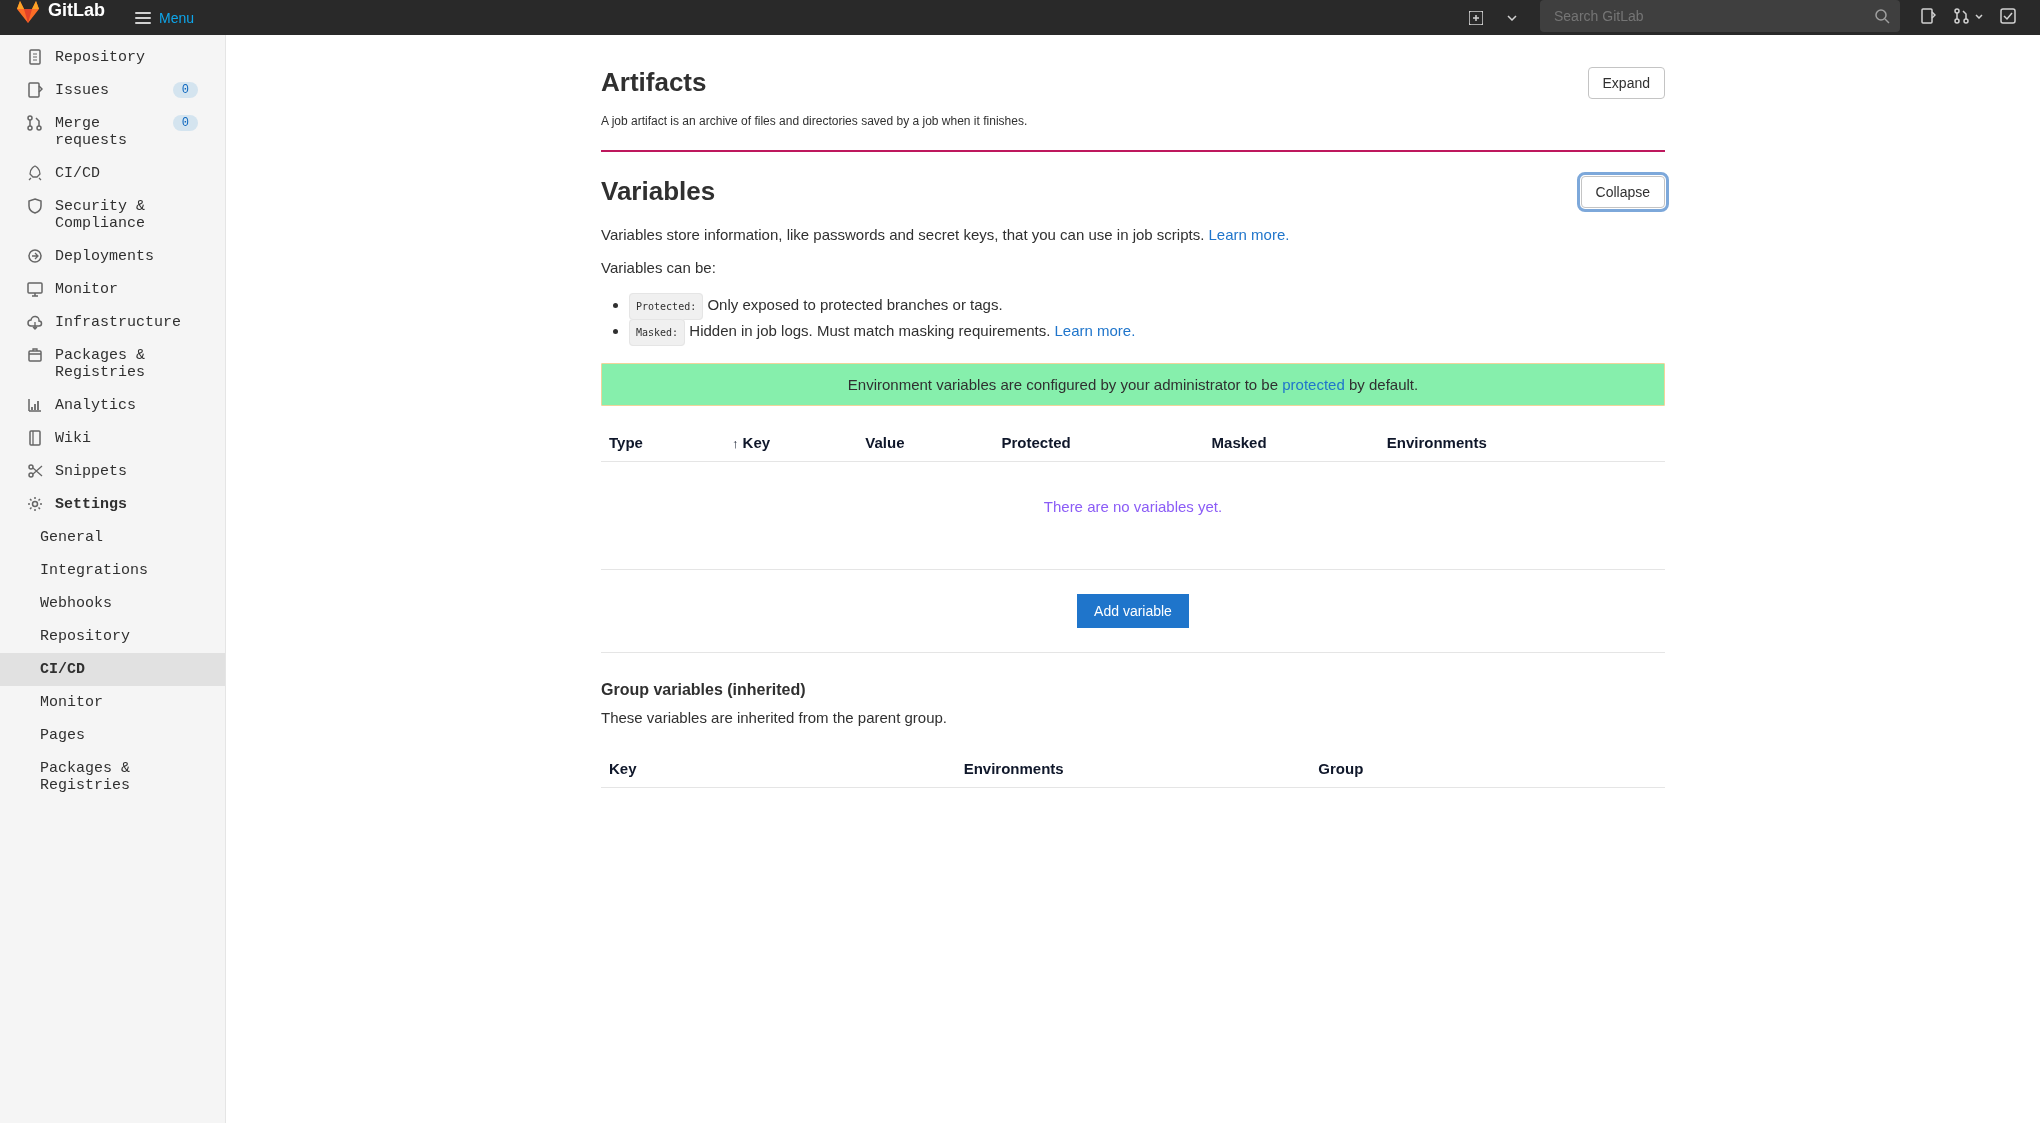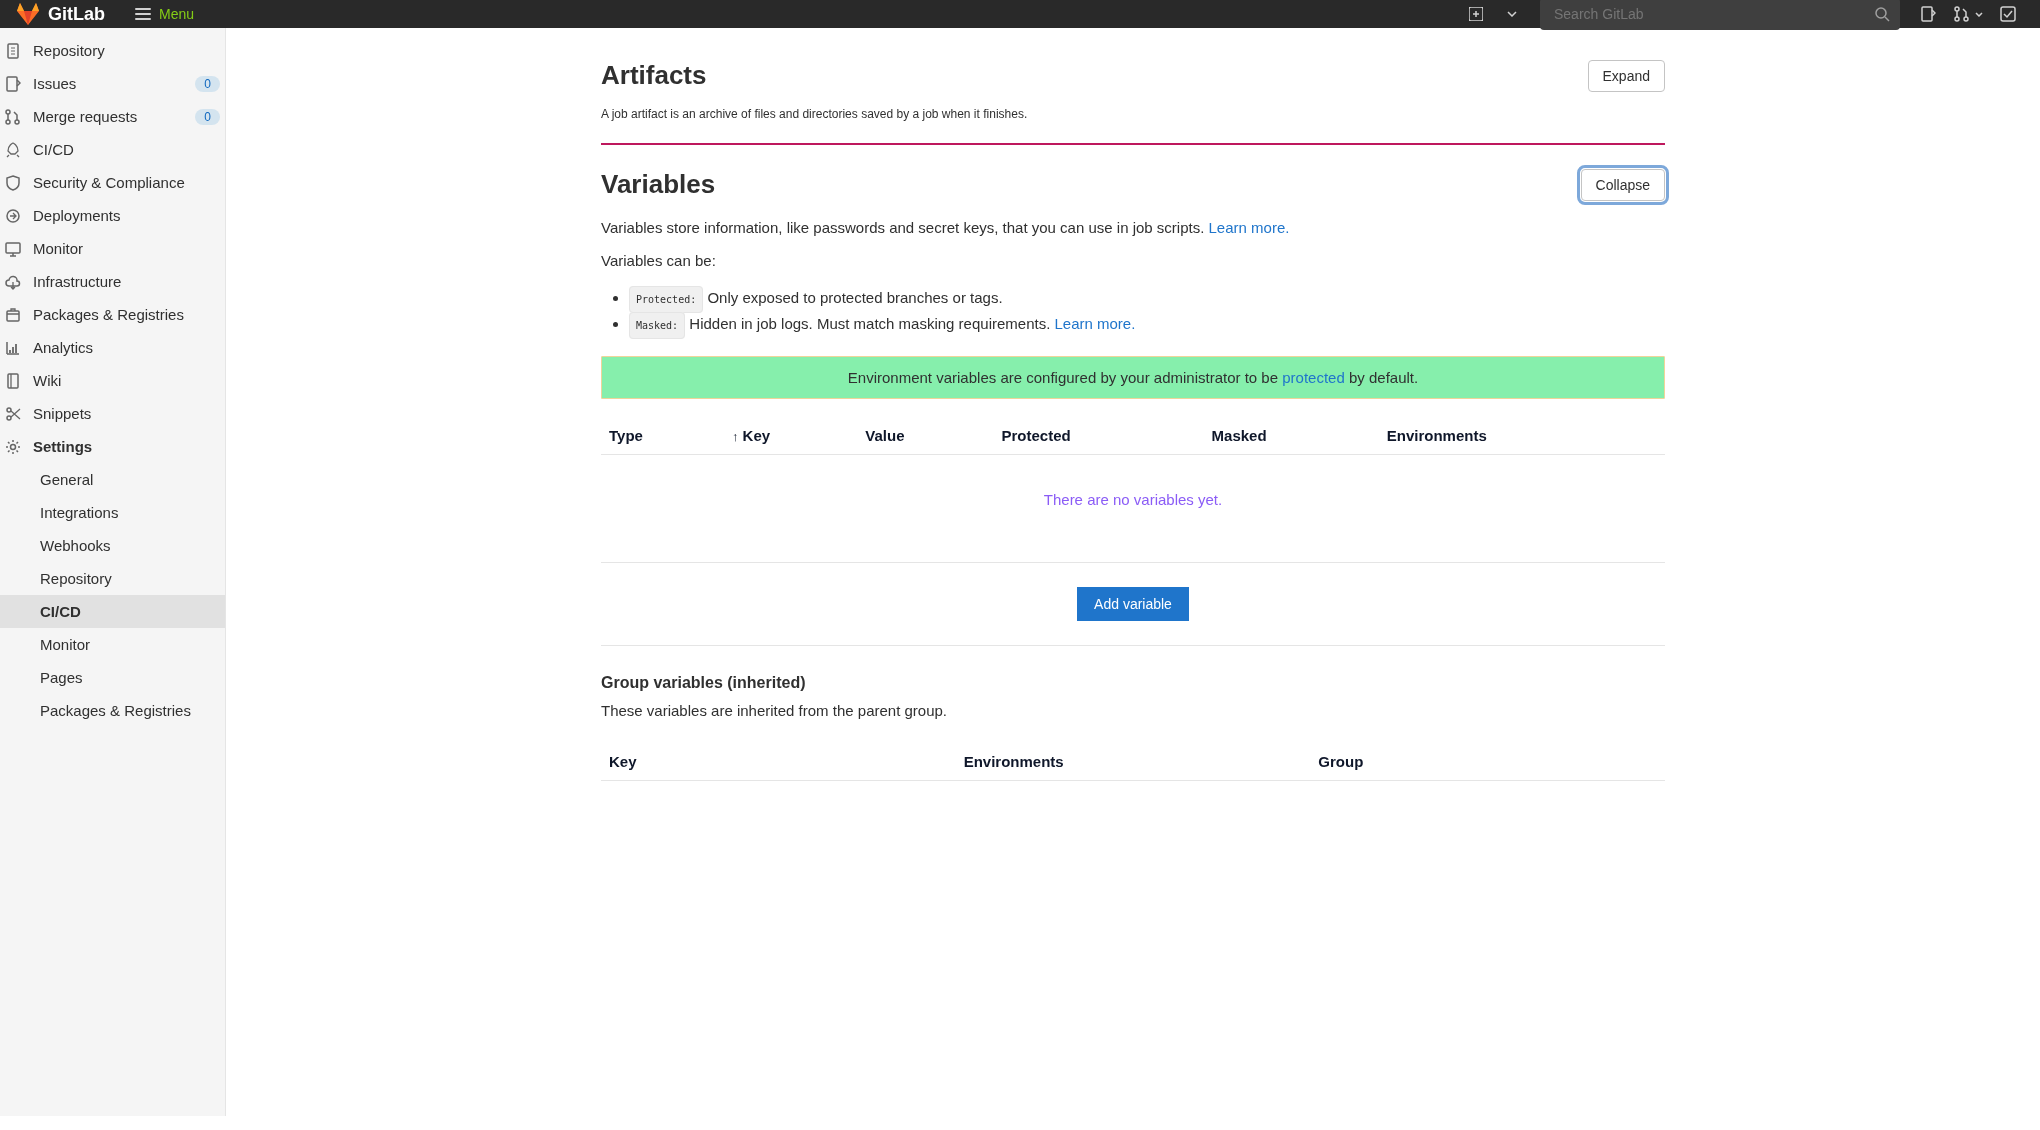--- a/index.html
+++ b/index.html
@@ -1,39 +1,39 @@
 <!DOCTYPE html>
 <html><head>
 <meta charset="utf-8">
 <style>
 * { box-sizing: border-box; margin: 0; padding: 0; }
 body { font-family: -apple-system, BlinkMacSystemFont, "Segoe UI", Helvetica, Arial, sans-serif; font-size: 14px; color: #303030; background: #fff; }
 a { text-decoration: none; }
 
 
-.header { background: #292929; height: 28px; display: flex; align-items: center; padding: 0 16px; color: #fff; }
+.header { background: #292929; height: 35px; display: flex; padding: 0 16px; color: #fff; }
 .logo { width: 24px; height: 24px; margin-right: 8px; }
 .brand { font-size: 18px; font-weight: 600; color: #fff; margin-right: 20px; }
-.menu-btn { display: flex; align-items: center; color: #84cc16; cursor: pointer; padding: 6px 10px; border-radius: 4px; }
+.menu-btn { display: flex; align-items: center; color: #0ea5e9; cursor: pointer; padding: 6px 10px; border-radius: 4px; }
 .hamburger { width: 16px; height: 12px; margin-right: 8px; display: flex; flex-direction: column; justify-content: space-between; }
 .hamburger span { height: 2px; background: #d1d1d1; border-radius: 1px; }
 .header-spacer { flex: 1; }
 .header-icon { width: 32px; height: 32px; display: flex; align-items: center; justify-content: center; color: #d1d1d1; cursor: pointer; border-radius: 4px; margin-left: 4px; }
 .plus-group { display: flex; align-items: center; margin-right: 12px; }
 .search-box { background: #3f3f3f; border: none; border-radius: 4px; height: 32px; width: 360px; padding: 0 36px 0 14px; color: #fff; font-size: 14px; position: relative; }
 .search-wrap { position: relative; margin-right: 8px; }
 .search-icon { position: absolute; right: 10px; top: 8px; color: #a0a0a0; }
 
 
 .layout { display: flex; height: calc(100vh - 42px); }
 .sidebar { width: 226px; background: #f5f5f5; border-right: 1px solid #e5e5e5; overflow-y: auto; padding: 6px 0 20px; position: relative; }
 .sidebar::-webkit-scrollbar { width: 12px; }
 .sidebar::-webkit-scrollbar-track { background: #f5f5f5; }
 .sidebar::-webkit-scrollbar-thumb { background: #c8c8c8; border-radius: 6px; border: 2px solid #f5f5f5; }
-.nav-item { display: flex; align-items: center; padding: 8px 5px; color: #303030; cursor: pointer; font-size: 15px; }
+.nav-item { display: flex; align-items: flex-start; padding: 8px 27px; color: #303030; cursor: pointer; font-size: 15px; font-family: Liberation Mono, monospace; }
 .nav-item .nav-icon { width: 16px; height: 16px; margin-right: 12px; flex-shrink: 0; display: flex; align-items: center; justify-content: center; }
 .nav-item .badge { margin-left: auto; background: #d4e4ef; color: #1068bf; border-radius: 10px; padding: 1px 9px; font-size: 12px; font-weight: 500; }
 .nav-sub { padding-left: 40px; }
 .nav-sub.active { background: #e1e1e1; font-weight: 600; }
 .nav-item.bold { font-weight: 600; }
 
 
 .main { flex: 1; overflow-y: auto; padding: 32px 0 60px; }
 .container { max-width: 1080px; margin: 0 auto; padding: 0 8px; }
 .section { border-bottom: 2px solid #be185d; padding-bottom: 20px; margin-bottom: 24px; display: flex; justify-content: flex-start; align-items: flex-start; }

